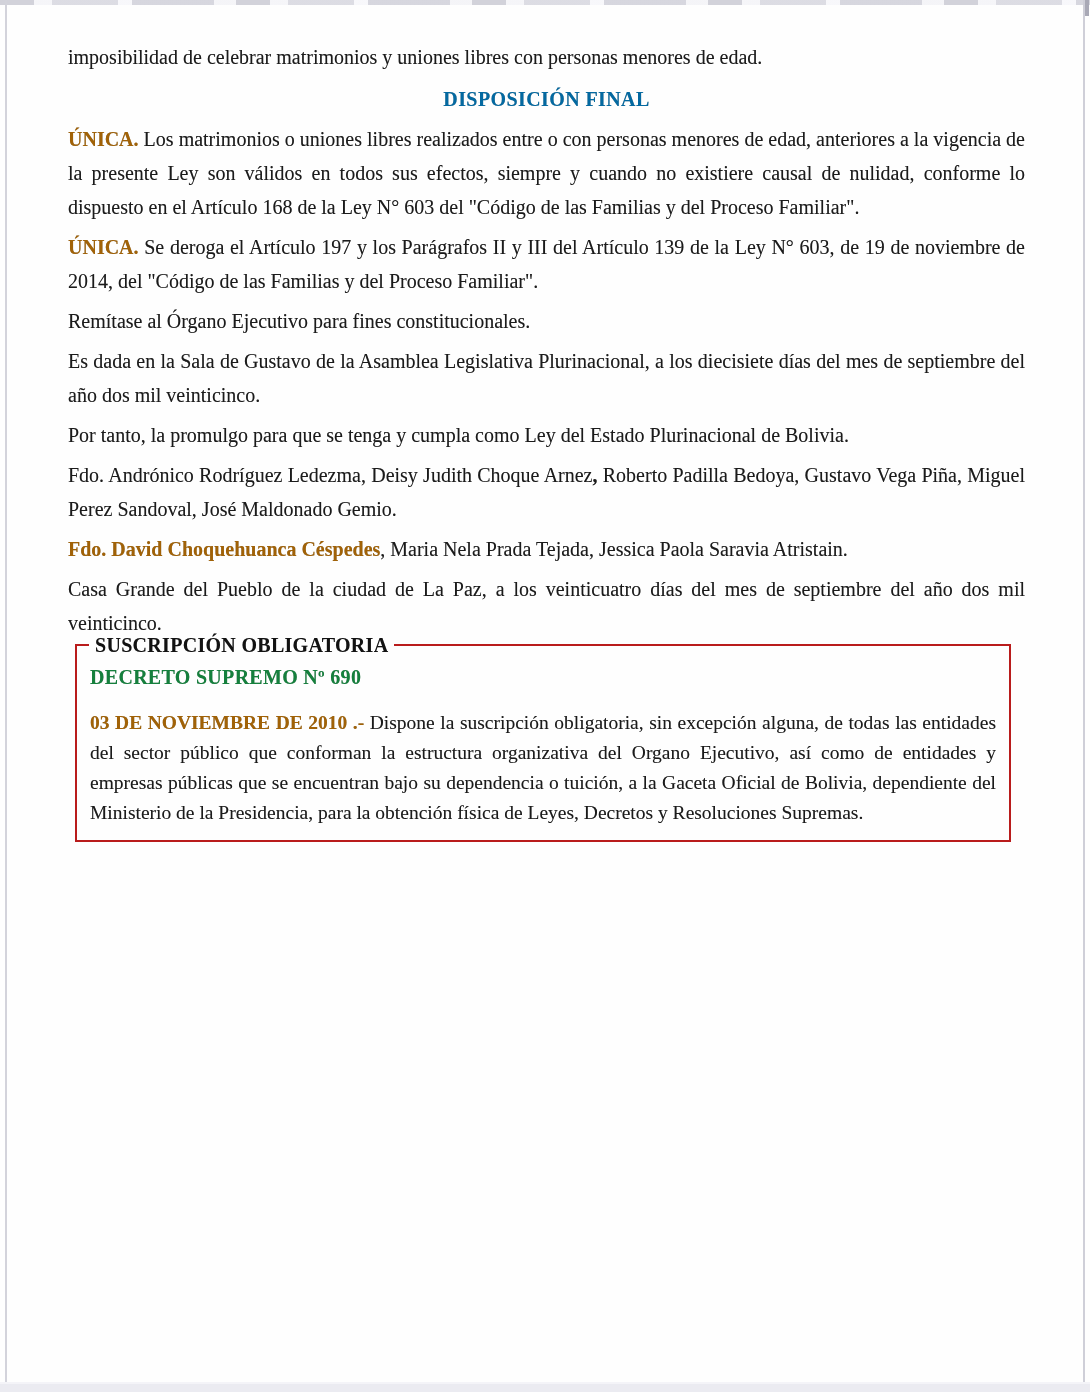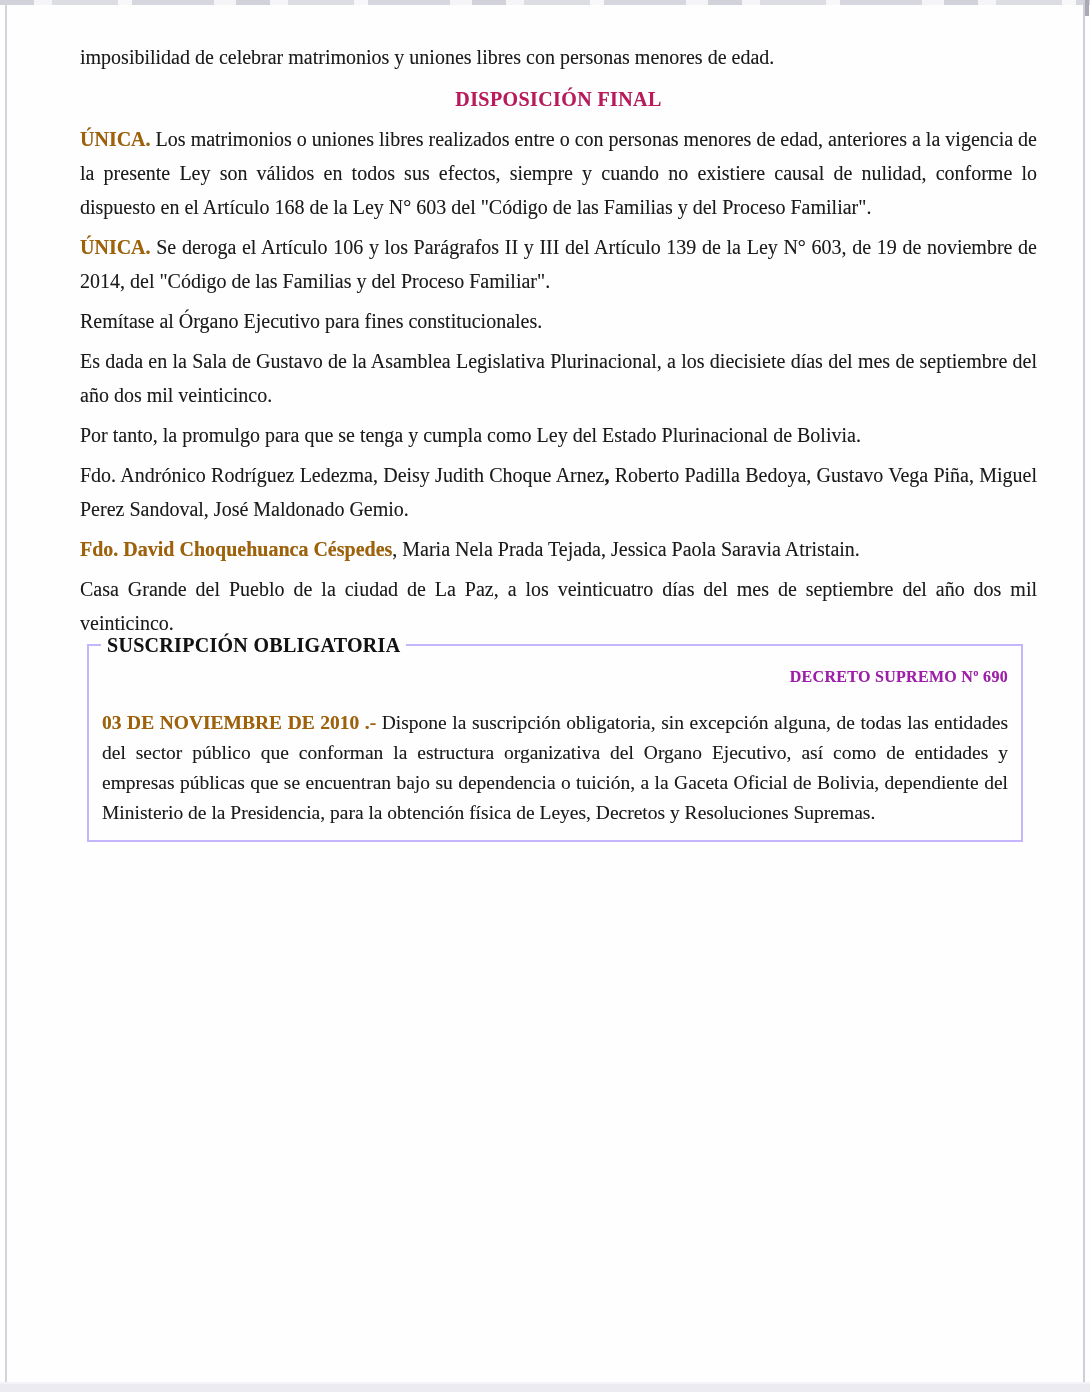--- a/index.html
+++ b/index.html
@@ -25,70 +25,70 @@
   .right-edge { position: absolute; top: 0; bottom: 0; left: 1083px; width: 2px; background: #cfcfd8; }
   .right-edge-dark { position: absolute; top: 0; left: 1085px; width: 4px; height: 16px; background: #a9a9b6; }
   .bottom-strip {
     position: absolute; left: 0; right: 0; bottom: 0; height: 8px;
     background: #ebebf1;
     border-top: 2px solid #f4f4f8;
   }
 
   .content {
     position: absolute;
-    top: 40px; left: 80px;
+    top: 40px; left: 68px;
     width: 957px;
     font-size: 20px;
     line-height: 34px;
     text-align: justify;
     text-shadow: 0 0 0.6px rgba(25,25,25,.35);
   }
   .content p { margin: 6px 0 0 0; }
   .content p.first { margin-top: 0; }
   .content h3 {
     margin: 8px 0 0 0;
     font-size: 20px;
     line-height: 34px;
     text-align: center;
     font-weight: bold;
     letter-spacing: .4px;
-    color: #be185d;
+    color: #0369a1;
   }
   b.lead { color: #a16207; }
 
   .sub-box {
     position: relative;
     margin: 4px 0 0 7px;
     width: 936px;
     box-sizing: border-box;
-    border: 2px solid #c4b5fd;
+    border: 2px solid #b91c1c;
     padding: 6px 13px 4px 13px;
     font-size: 19.5px;
     line-height: 30px;
   }
   .sub-box .legend {
     position: absolute;
     top: -14px; left: 12px;
     background: #fefefe;
     padding: 0 6px;
     font-weight: bold;
     font-size: 20px;
     line-height: 26px;
     letter-spacing: .3px;
     color: #121212;
     white-space: nowrap;
   }
   .sub-box h4 {
     margin: 10px 0 0 0;
-    font-size: 16px;
+    font-size: 20px;
     line-height: 30px;
-    text-align: right;
+    text-align: left;
     font-weight: bold;
     letter-spacing: .3px;
-    color: #a21caf;
+    color: #15803d;
   }
   .sub-box p {
     margin: 16px 0 8px 0;
     text-align: justify;
   }
 </style>
 </head>
 <body>
 
 <div class="canvas">
@@ -100,21 +100,21 @@
 
   <div class="content">
 
     <p class="first"><span>imposibilidad de celebrar matrimonios y uniones libres con personas menores de edad.</span></p>
 
     <h3>DISPOSICIÓN FINAL</h3>
 
     <p><b class="lead">ÚNICA.</b><span> Los matrimonios o uniones libres realizados entre o con personas menores de edad, anteriores a la vigencia de la presente Ley son válidos en todos sus efectos, siempre y cuando no existiere causal de nulidad, conforme lo dispuesto en el Artículo 168 de la Ley N° 603 del "Código de las Familias y del Proceso Familiar".</span></p>
 
 
-    <p><b class="lead">ÚNICA.</b><span> Se deroga el Artículo 106 y los Parágrafos II y III del Artículo 139 de la Ley N° 603, de 19 de noviembre de 2014, del "Código de las Familias y del Proceso Familiar".</span></p>
+    <p><b class="lead">ÚNICA.</b><span> Se deroga el Artículo 197 y los Parágrafos II y III del Artículo 139 de la Ley N° 603, de 19 de noviembre de 2014, del "Código de las Familias y del Proceso Familiar".</span></p>
 
     <p><span>Remítase al Órgano Ejecutivo para fines constitucionales.</span></p>
 
     <p><span>Es dada en la Sala de Gustavo de la Asamblea Legislativa Plurinacional, a los diecisiete días del mes de septiembre del año dos mil veinticinco.</span></p>
 
     <p><span>Por tanto, la promulgo para que se tenga y cumpla como Ley del Estado Plurinacional de Bolivia.</span></p>
 
     <p><span>Fdo. Andrónico Rodríguez Ledezma, Deisy Judith Choque Arnez</span><b>,</b><span> Roberto Padilla Bedoya, Gustavo Vega Piña, Miguel Perez Sandoval, José Maldonado Gemio.</span></p>
 
     <p><b class="lead">Fdo. David Choquehuanca Céspedes</b><span>, Maria Nela Prada Tejada, Jessica Paola Saravia Atristain.</span></p>

